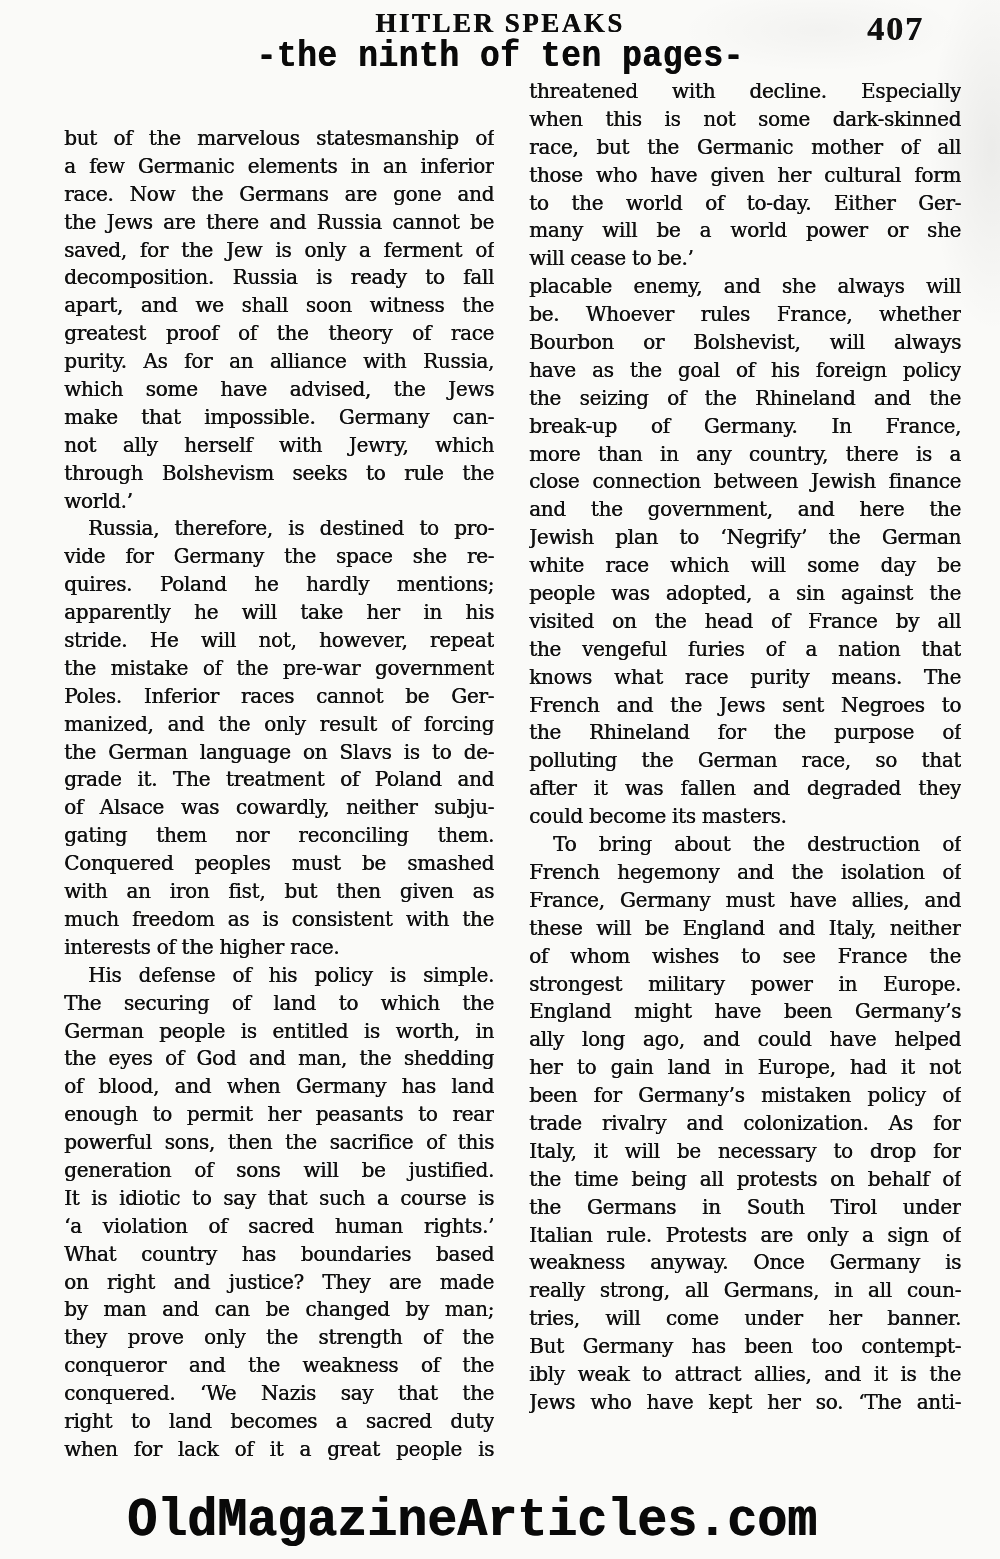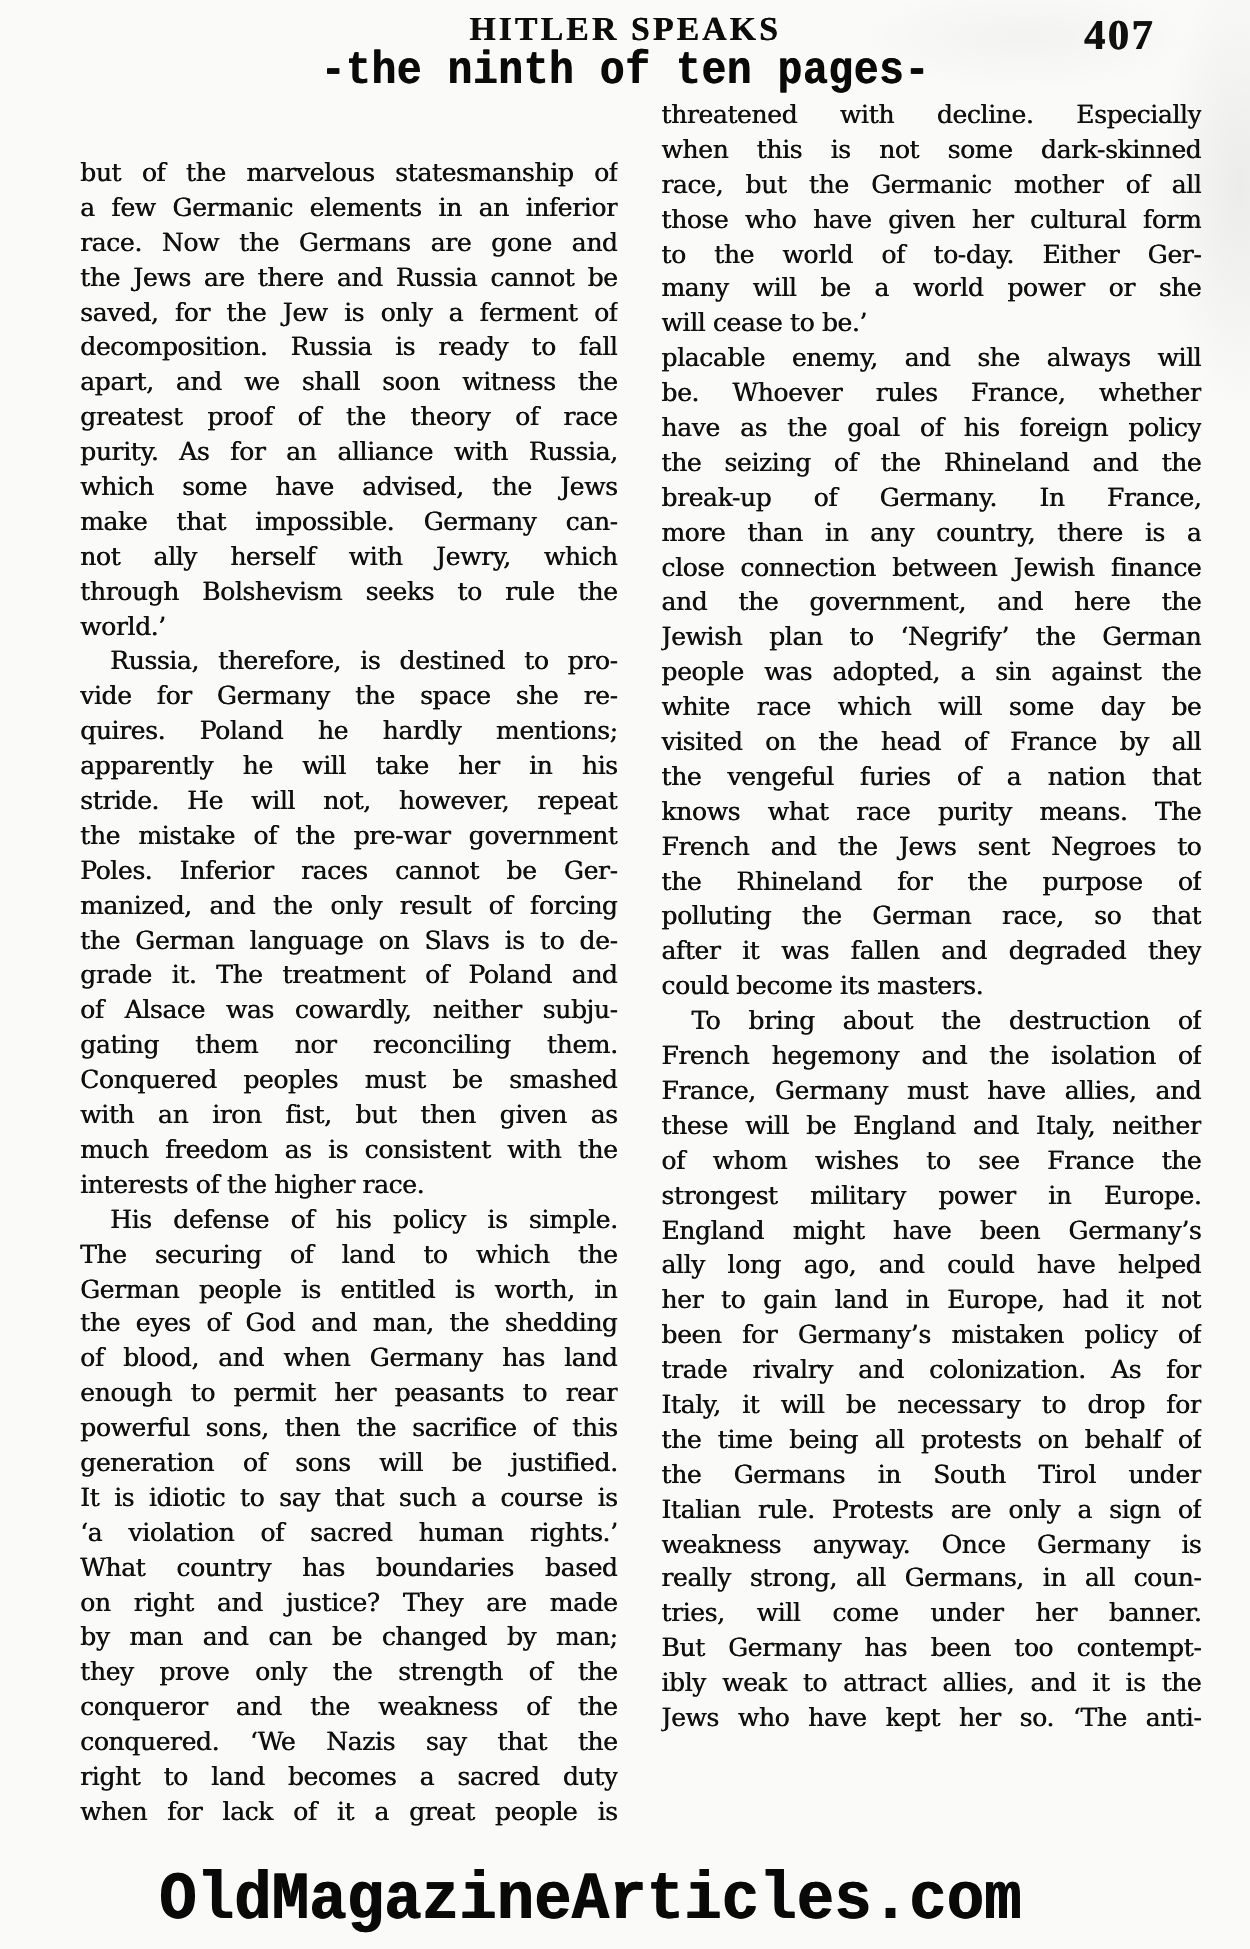--- a/index.html
+++ b/index.html
@@ -146,29 +146,30 @@
   <div class="col col-right">
       <div class="line">threatened with decline.  Especially</div>
       <div class="line">when this is not some dark-skinned</div>
       <div class="line">race, but the Germanic mother of all</div>
       <div class="line">those who have given her cultural form</div>
       <div class="line">to the world of to-day.  Either Ger-</div>
       <div class="line">many will be a world power or she</div>
       <div class="line pend">will cease to be.’</div>
       <div class="line">placable enemy, and she always will</div>
       <div class="line">be.  Whoever rules France, whether</div>
+      <div class="line">Bourbon or Bolshevist, will always</div>
       <div class="line">have as the goal of his foreign policy</div>
       <div class="line">the seizing of the Rhineland and the</div>
       <div class="line">break-up of Germany.  In France,</div>
       <div class="line">more than in any country, there is a</div>
       <div class="line">close connection between Jewish finance</div>
       <div class="line">and the government, and here the</div>
       <div class="line">Jewish plan to ‘Negrify’ the German</div>
+      <div class="line">white race which will some day be</div>
       <div class="line">people was adopted, a sin against the</div>
-      <div class="line">white race which will some day be</div>
       <div class="line">visited on the head of France by all</div>
       <div class="line">the vengeful furies of a nation that</div>
       <div class="line">knows what race purity means.  The</div>
       <div class="line">French and the Jews sent Negroes to</div>
       <div class="line">the Rhineland for the purpose of</div>
       <div class="line">polluting the German race, so that</div>
       <div class="line">after it was fallen and degraded they</div>
       <div class="line pend">could become its masters.</div>
       <div class="line indent">To bring about the destruction of</div>
       <div class="line">French hegemony and the isolation of</div>

